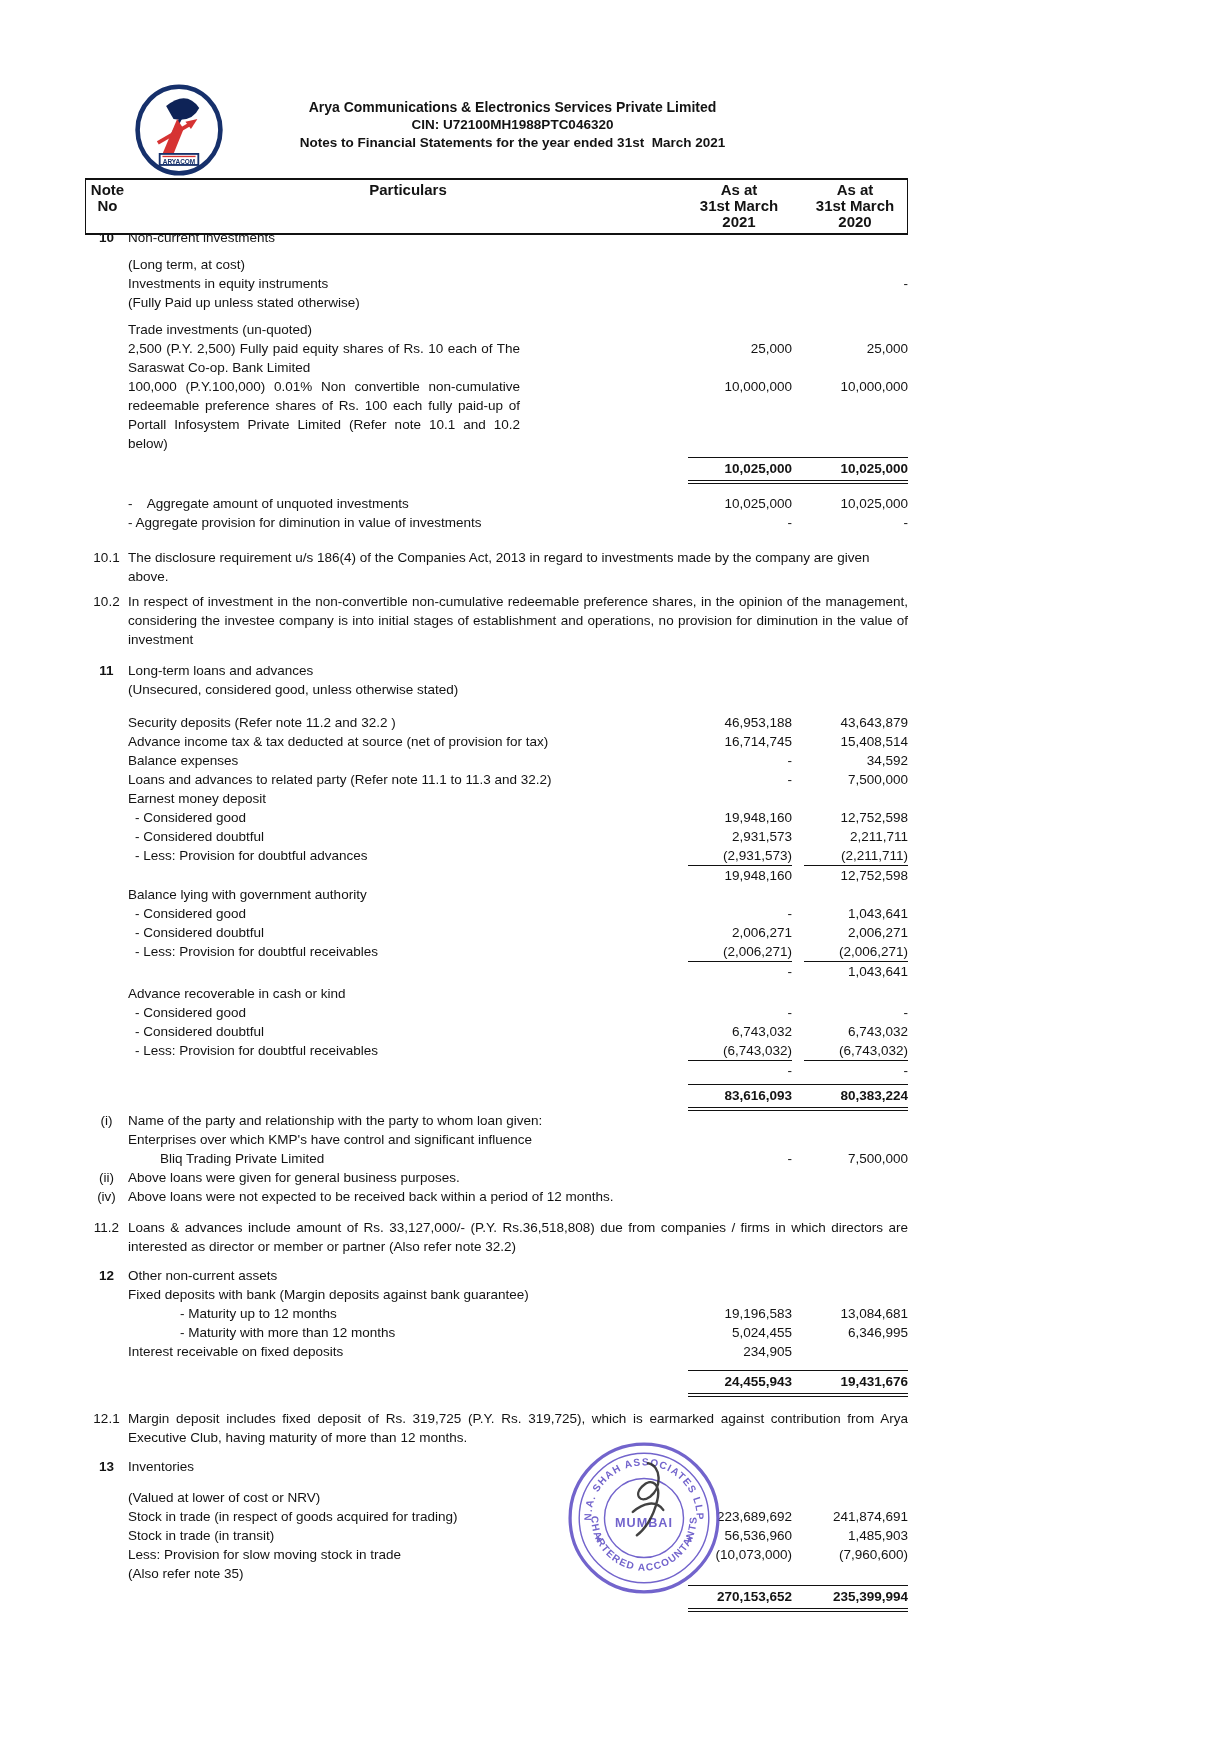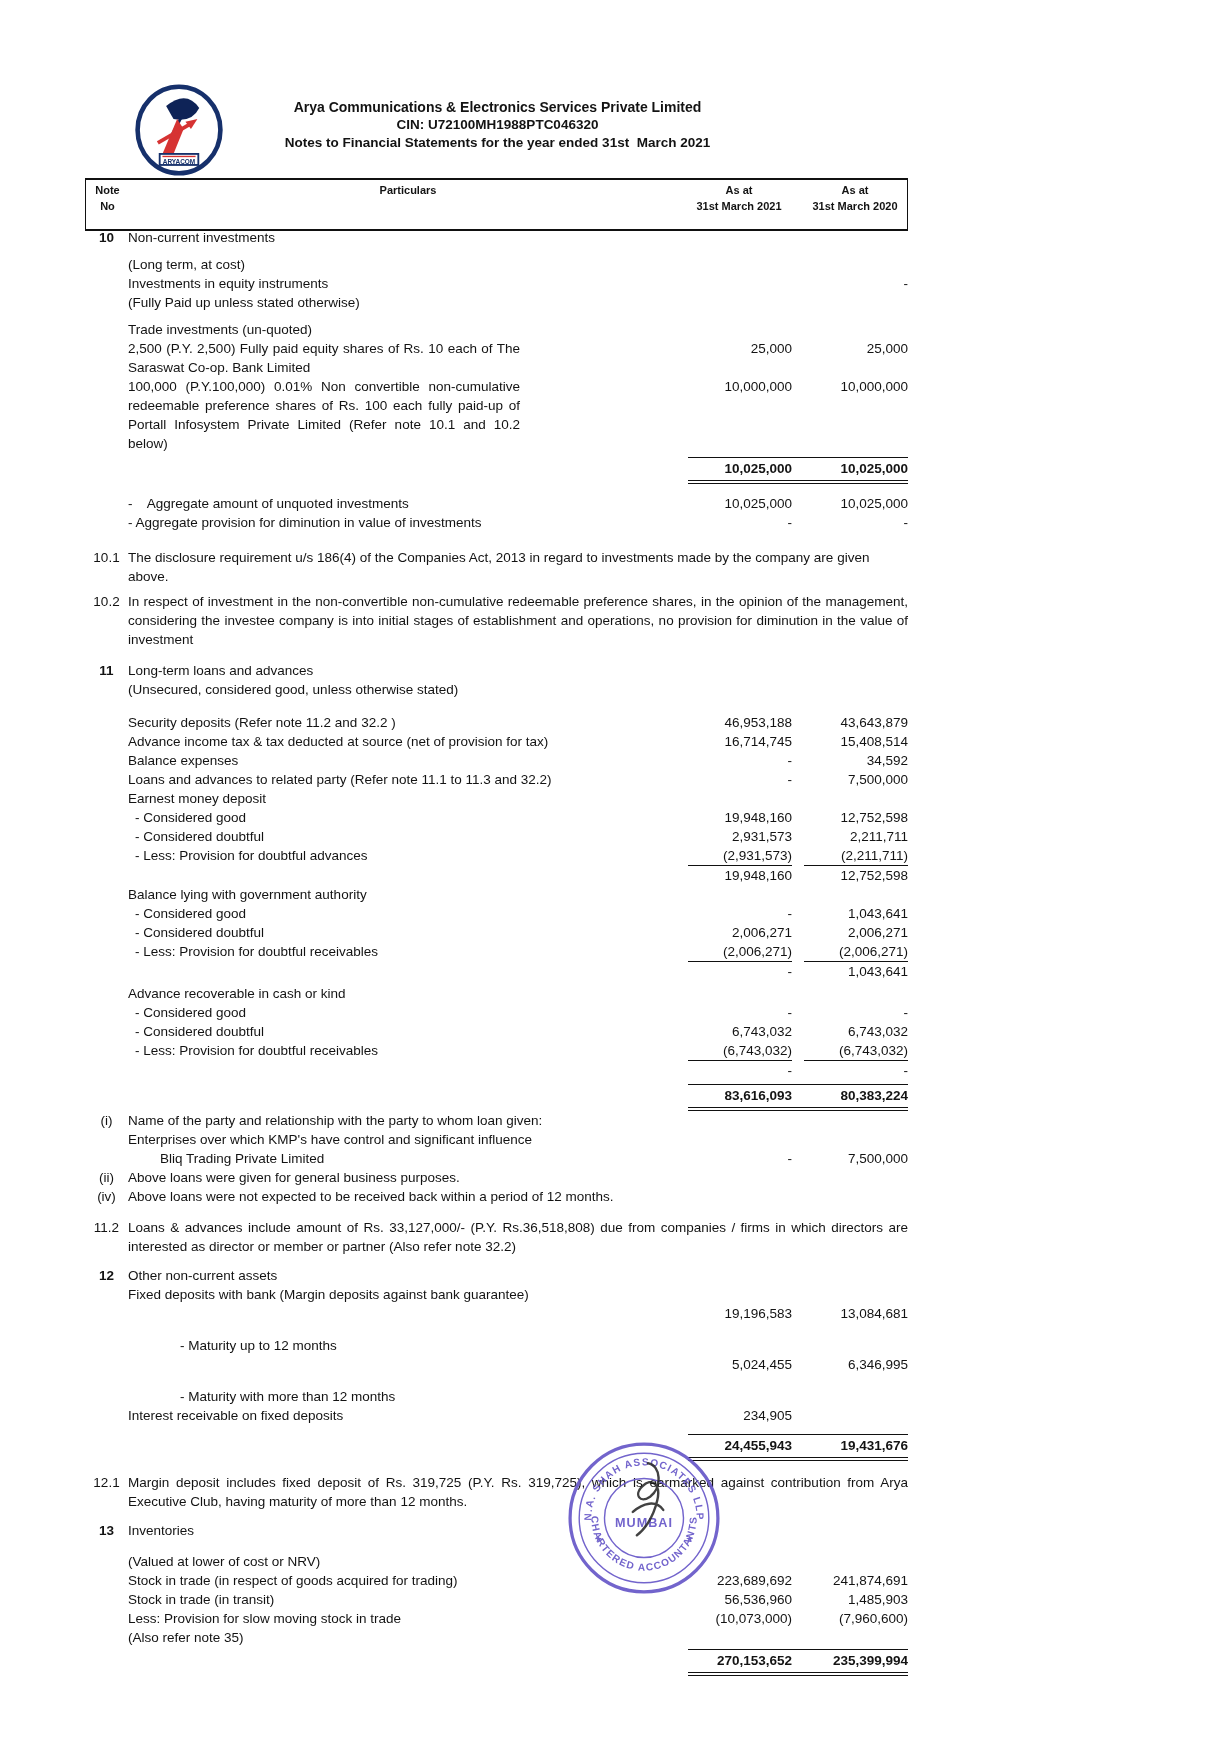--- a/index.html
+++ b/index.html
@@ -1,45 +1,45 @@
 <!DOCTYPE html>
 <html><head>
 <meta charset="utf-8">
 <style>
   html,body{margin:0;padding:0;background:#e8e8e8;}
   .page{position:relative;width:1232px;height:1744px;background:#ffffff;margin:0 auto;
         font-family:"Liberation Sans","DejaVu Sans",sans-serif;font-size:13.5px;color:#131313;
         overflow:hidden;}
   
   .logo{position:absolute;left:132px;top:84px;width:94px;height:92px;}
-  .titleblock{position:absolute;left:86px;top:98px;width:823px;text-align:center;line-height:18px;}
+  .titleblock{position:absolute;left:101px;top:98px;width:823px;text-align:center;line-height:18px;}
   .titleblock .t1{font-weight:bold;font-size:14px;}
   .titleblock .t2{font-weight:bold;font-size:13.5px;}
   .titleblock .t3{font-weight:bold;font-size:13.5px;white-space:pre-wrap;}
   
   .thead{position:absolute;left:85px;top:178px;width:823px;box-sizing:border-box;
          border-top:2.5px solid #111;border-bottom:2px solid #111;border-left:1.5px solid #111;border-right:1.5px solid #111;
-         display:flex;align-items:stretch;padding:2px 0 15px 0;font-weight:bold;font-size:11px;line-height:16px;}
+         display:flex;align-items:stretch;padding:2px 0 3px 0;font-weight:bold;font-size:15px;line-height:16px;}
   .thead .hnote{width:43px;flex:none;text-align:center;}
   .thead .hpart{flex:1;text-align:center;padding-top:0;}
   .thead .hvals{width:220px;flex:none;display:flex;}
   .thead .hc{width:104px;text-align:center;}
   .thead .hc2{margin-left:12px;}
   
   .content{position:absolute;left:85px;top:228px;width:823px;}
   .row{display:flex;align-items:flex-start;line-height:19px;}
   .note-col{width:43px;flex:none;text-align:center;white-space:pre-wrap;}
   .section .note-col{font-weight:bold;}
   .label-col{flex:1;padding-right:10px;white-space:pre-wrap;}
   .label-col.bold{font-weight:normal;}
   .label-col.narrow{flex:none;width:392px;text-align:justify;}
   .label-col.just{text-align:justify;}
   .label-col.ind1{padding-left:7px;}
   .label-col.ind2{padding-left:32px;}
-  .label-col.ind3{padding-left:52px;margin-top:32px;}
+  .label-col.ind3{padding-left:52px;}
   .flexfill{flex:1;}
   .vals{width:220px;flex:none;display:flex;}
   .v1,.v2{width:104px;text-align:right;white-space:nowrap;}
   .v2{margin-left:12px;}
   .rule .v1,.rule .v2{border-bottom:1.5px solid #111;}
   .total .vals{border-top:1.2px solid #111;border-bottom:4px double #111;padding:1px 0 2px 0;font-weight:bold;}
   .para .label-col{padding-right:0;}
   .gap{width:100%;}
   
   .stamp{position:absolute;left:563px;top:1432px;width:162px;height:172px;opacity:0.92;}

